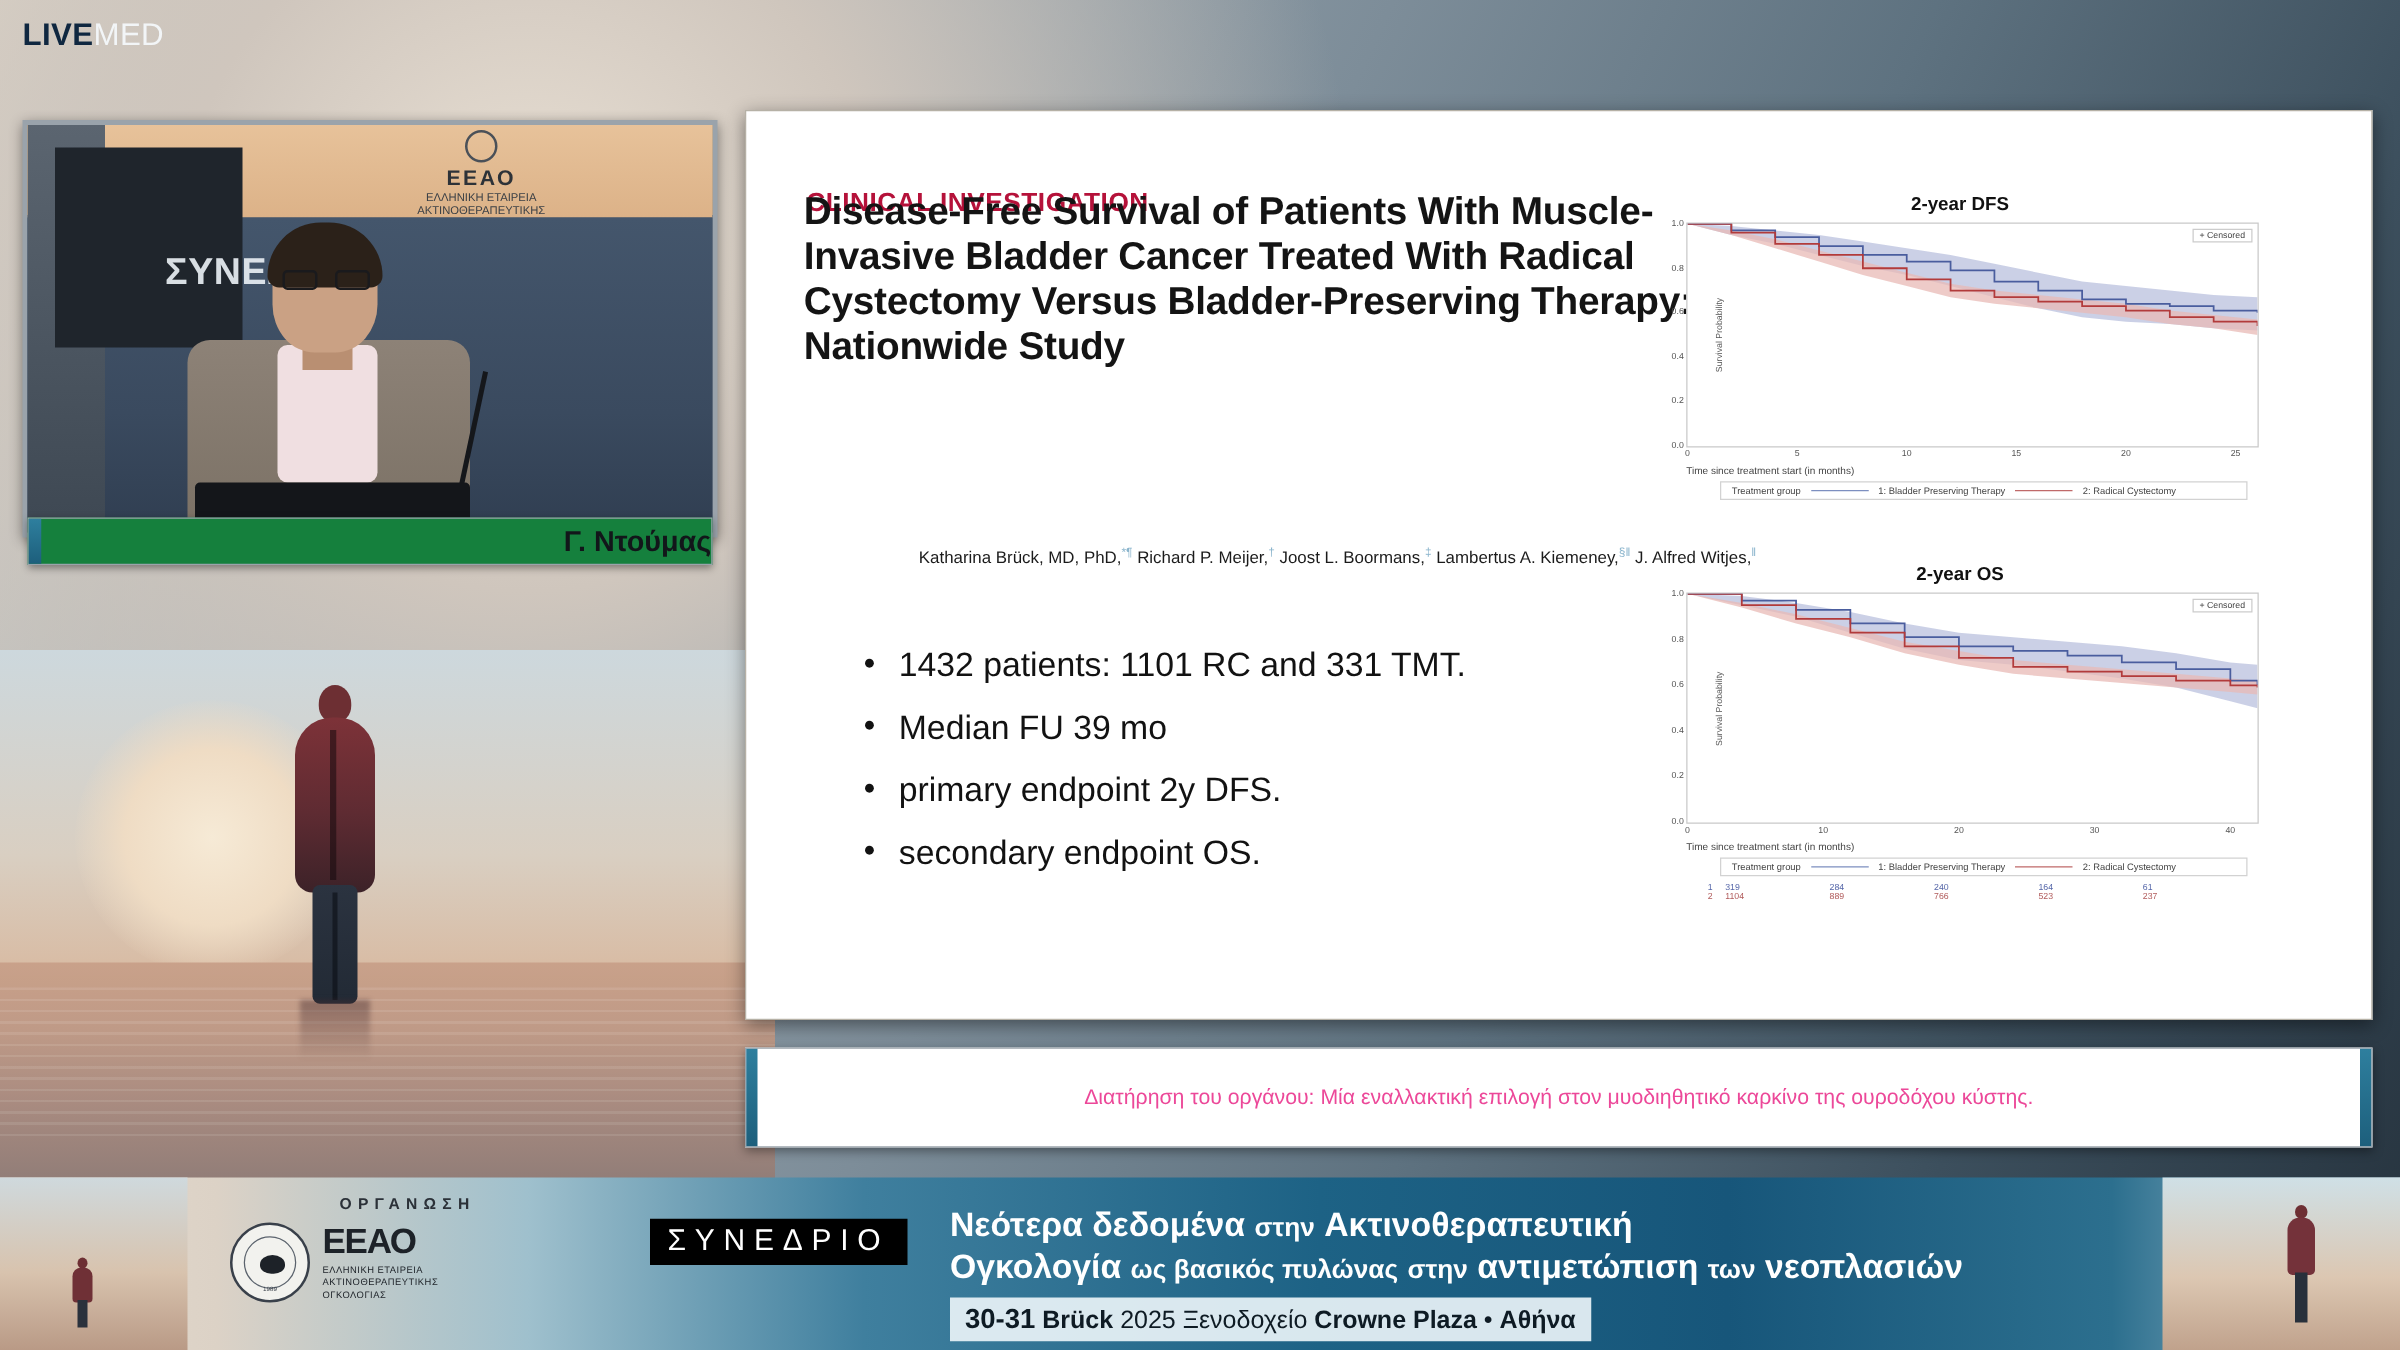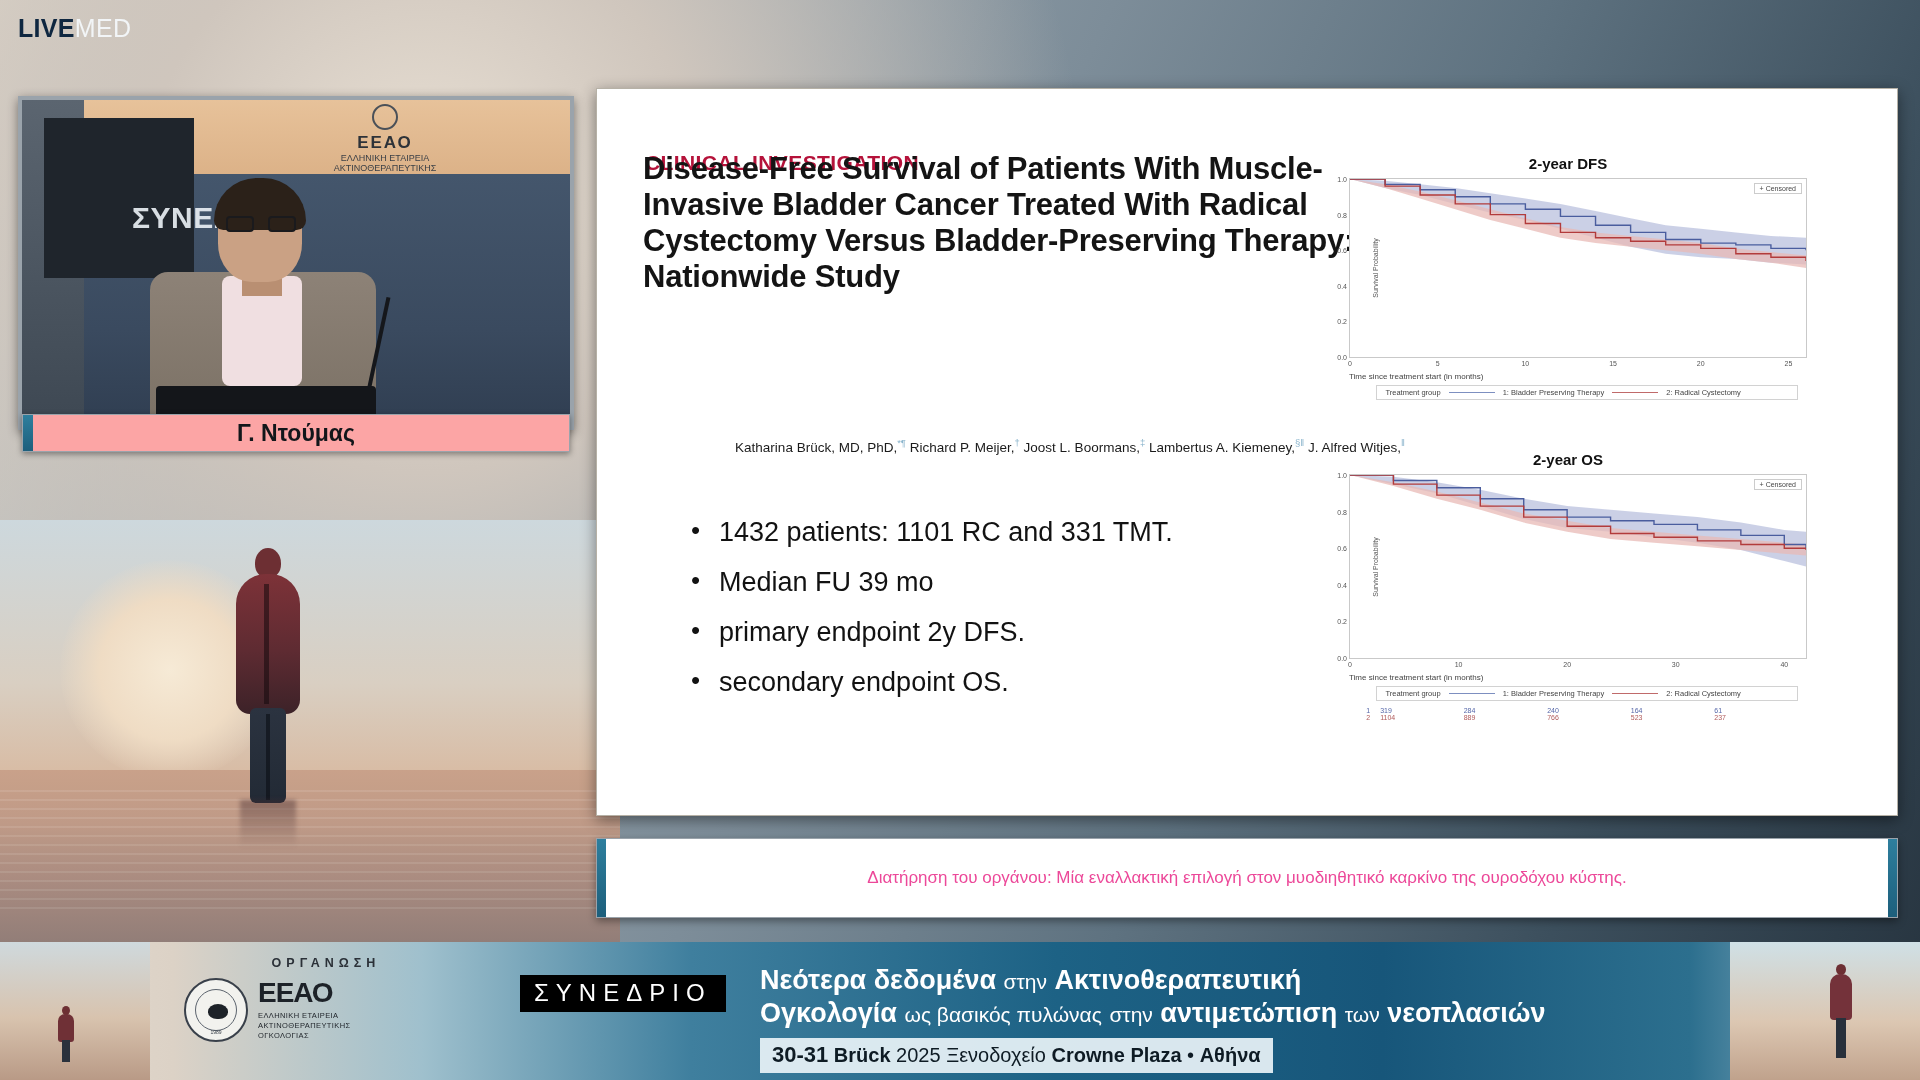--- a/index.html
+++ b/index.html
@@ -83,22 +83,22 @@
   .cam .spk-glass i.l { left:0; } .cam .spk-glass i.r { right:0; }
   .cam .spk-body { position:absolute; left:128px; top:172px; width:226px; height:162px;
     background: linear-gradient(180deg,#8d8277 0%, #7a7064 100%); border-radius:18px 18px 0 0; }
   .cam .spk-shirt { position:absolute; left:200px; top:176px; width:80px; height:110px; background:#f0dfe1; border-radius:8px; }
   .cam .spk-neck { position:absolute; left:220px; top:170px; width:40px; height:26px; background:#b98f72; }
   .cam .laptop { position:absolute; left:134px; top:286px; width:220px; height:48px; background:#14161a; border-radius:4px 4px 0 0; }
   .cam .mic { position:absolute; left:352px; top:196px; width:4px; height:120px; background:#15171b; transform: rotate(12deg); }
 
   .nameplate {
     position: absolute; left: 22px; top: 414px; width: 548px; height: 38px;
-    background: #fca5a5; border: 1px solid #9aa3ab;
-    display: flex; align-items: center; justify-content: center;
+    background: #15803d; border: 1px solid #9aa3ab;
+    display: flex; align-items: center; justify-content: flex-end;
     box-shadow: 0 2px 6px rgba(0,0,0,.4);
   }
   .nameplate:before { content:""; position:absolute; left:0; top:0; bottom:0; width:10px;
     background: linear-gradient(180deg,#2e7f9e,#1d5f7c); }
   .nameplate span { font-size: 23px; font-weight: 700; color: #12161a; }
 
   
   .slide {
     position: absolute; left: 596px; top: 88px; width: 1302px; height: 728px;
     background: #ffffff; border: 1px solid #b6b1a6;
@@ -182,21 +182,21 @@
   .org .mark { line-height:1; }
   .org .mark .abbr { font-size:28px; font-weight:800; letter-spacing:-1px; color:#1d2228; }
   .org .mark .sub { font-size:7.5px; line-height:1.35; letter-spacing:.4px; color:#1d2228; margin-top:4px; }
 
   .syn { position:absolute; left:520px; top:33px; background:#000; color:#fff;
     font-size:24px; letter-spacing:7px; padding:4px 14px 5px; font-weight:500; }
 
   .conf { position:absolute; left:760px; top:22px; width:1000px; color:#fff; }
   .conf .l1, .conf .l2 { font-size:27px; line-height:1.22; white-space:nowrap; }
   .conf .bold { font-weight:700; }
-  .conf .thin { font-weight:400; font-size:21px; font-style:normal; }
+  .conf .thin { font-weight:700; font-size:21px; font-style:normal; }
   .conf .big { font-weight:700; }
   .conf .datebar { margin-top:8px; background: rgba(233,243,247,.92); color:#0e1b24;
     display:inline-block; padding:4px 12px 5px; font-size:20px; white-space:nowrap; }
   .conf .datebar .d { font-weight:800; font-size:22px; }
   .conf .datebar .m { font-weight:600; }
   .conf .datebar .y { font-weight:400; }
 </style>
 </head>
 <body>
 

